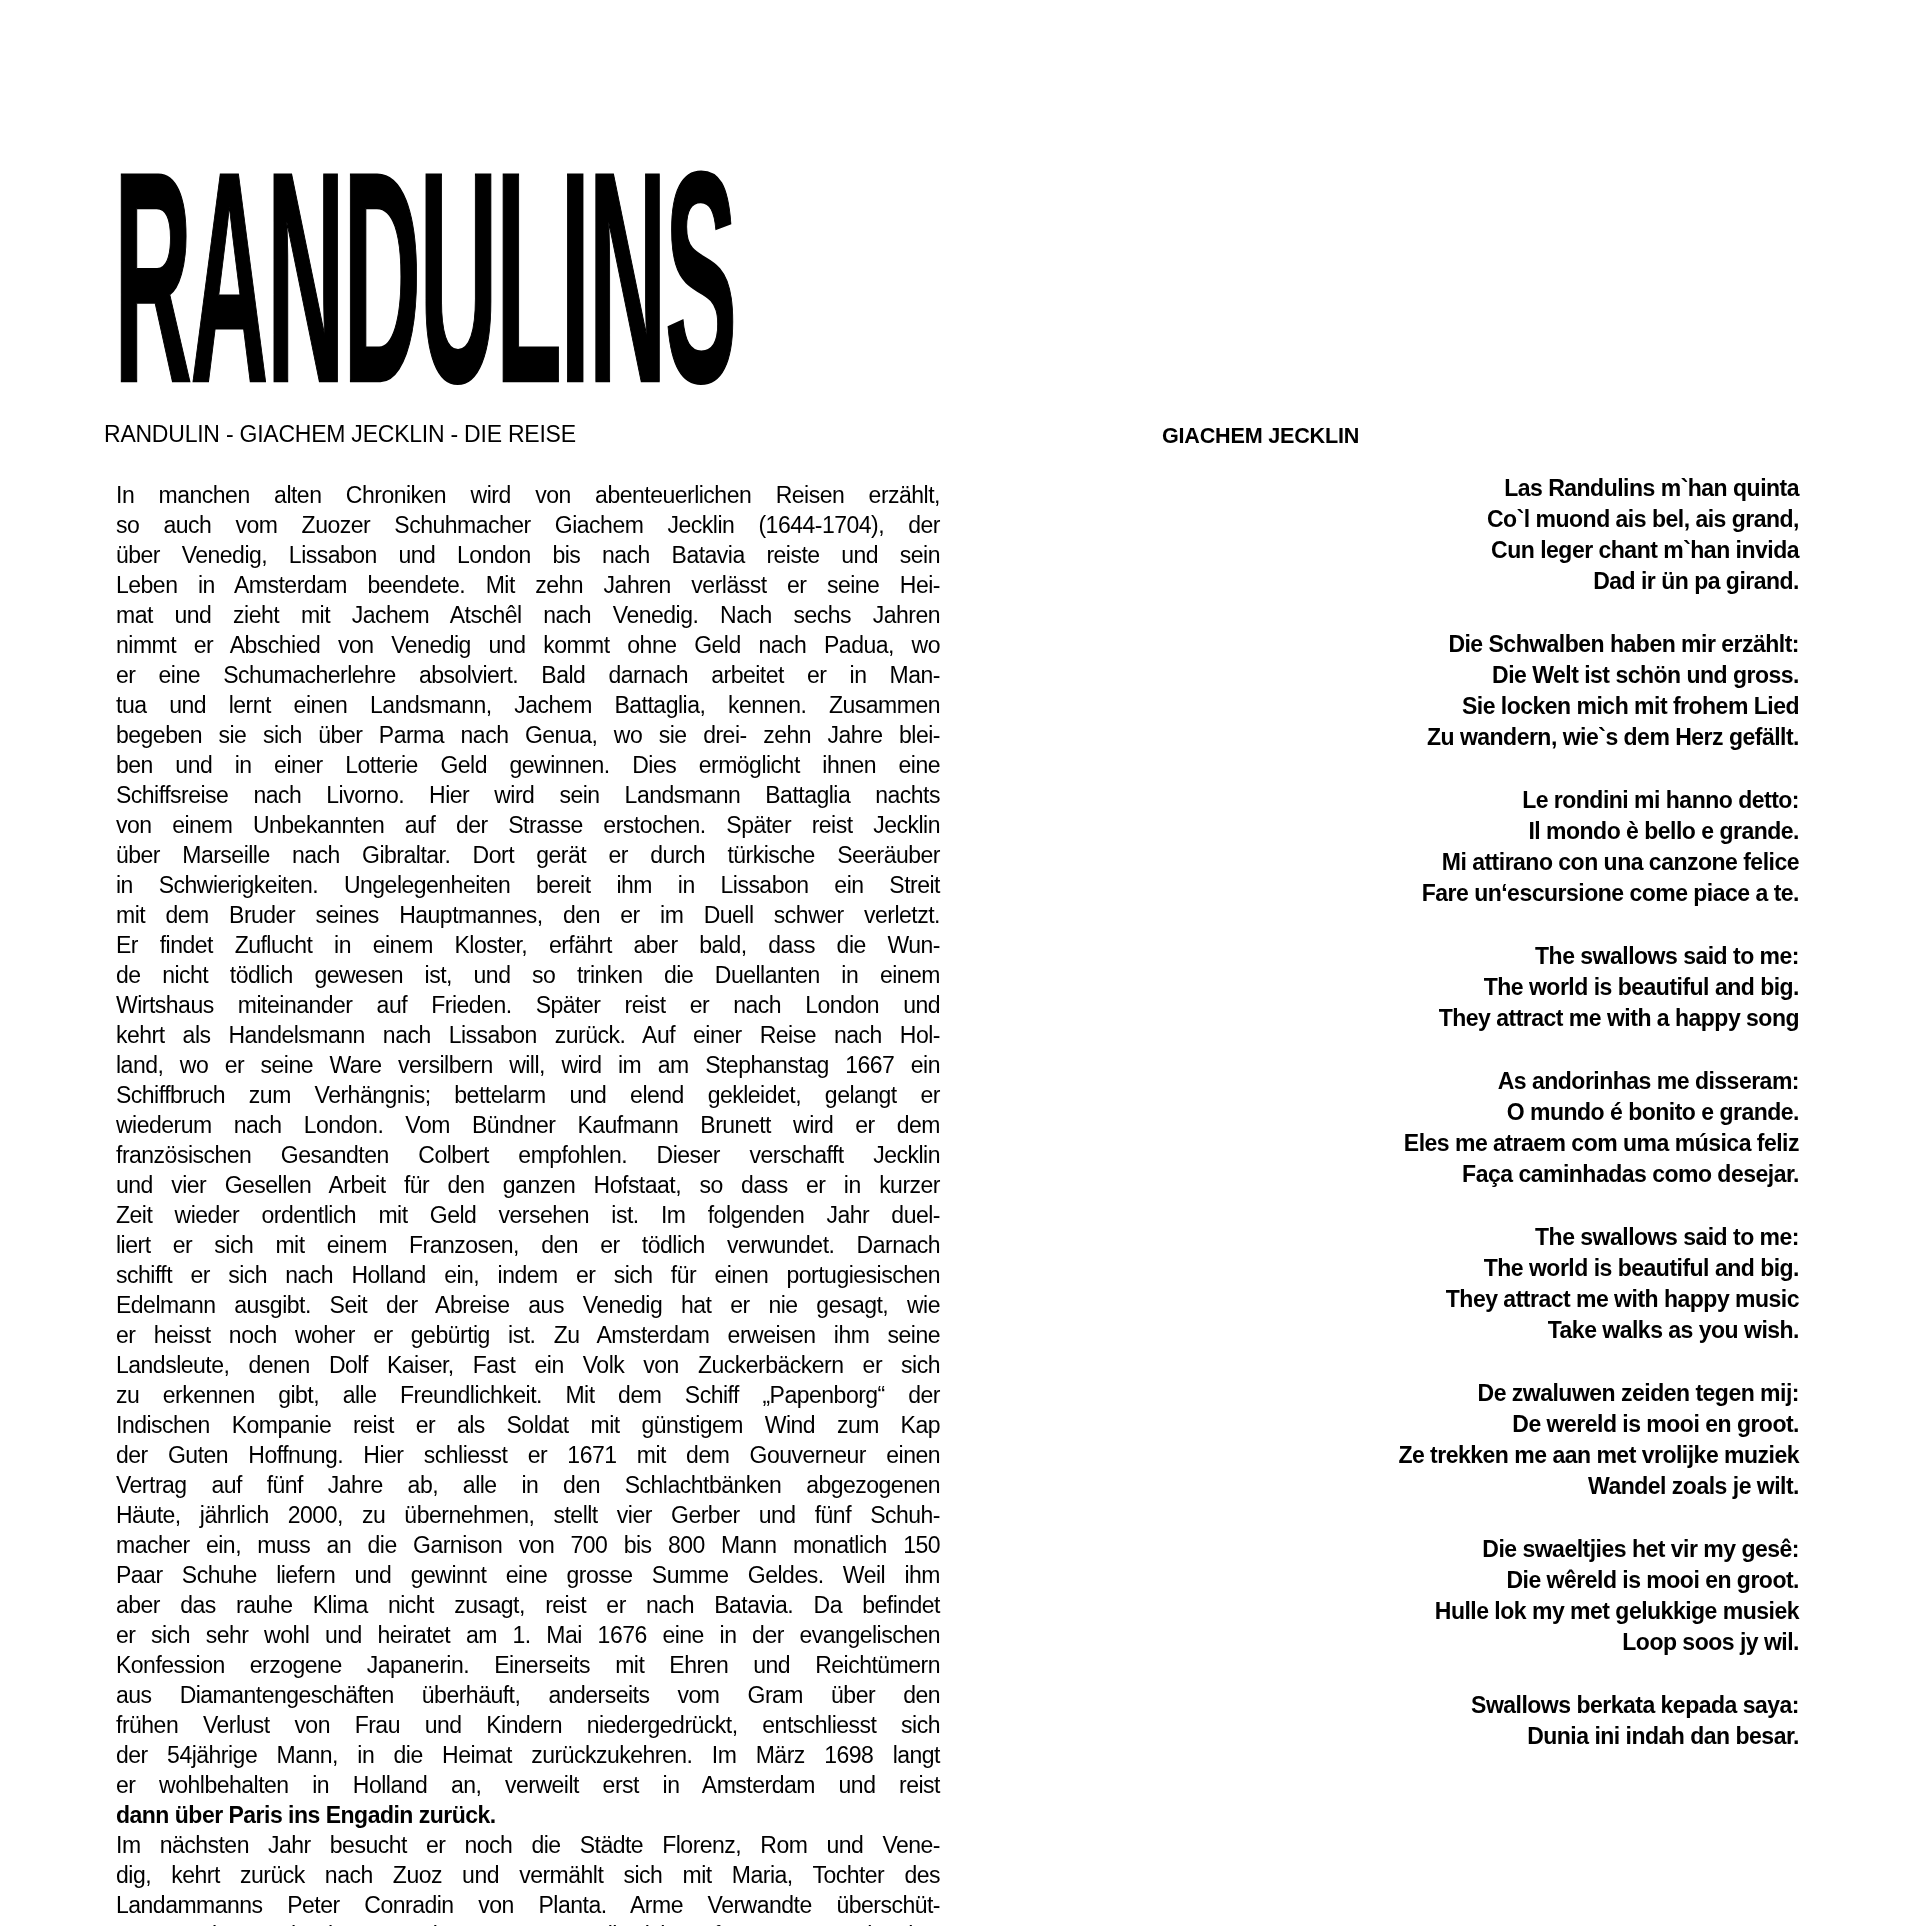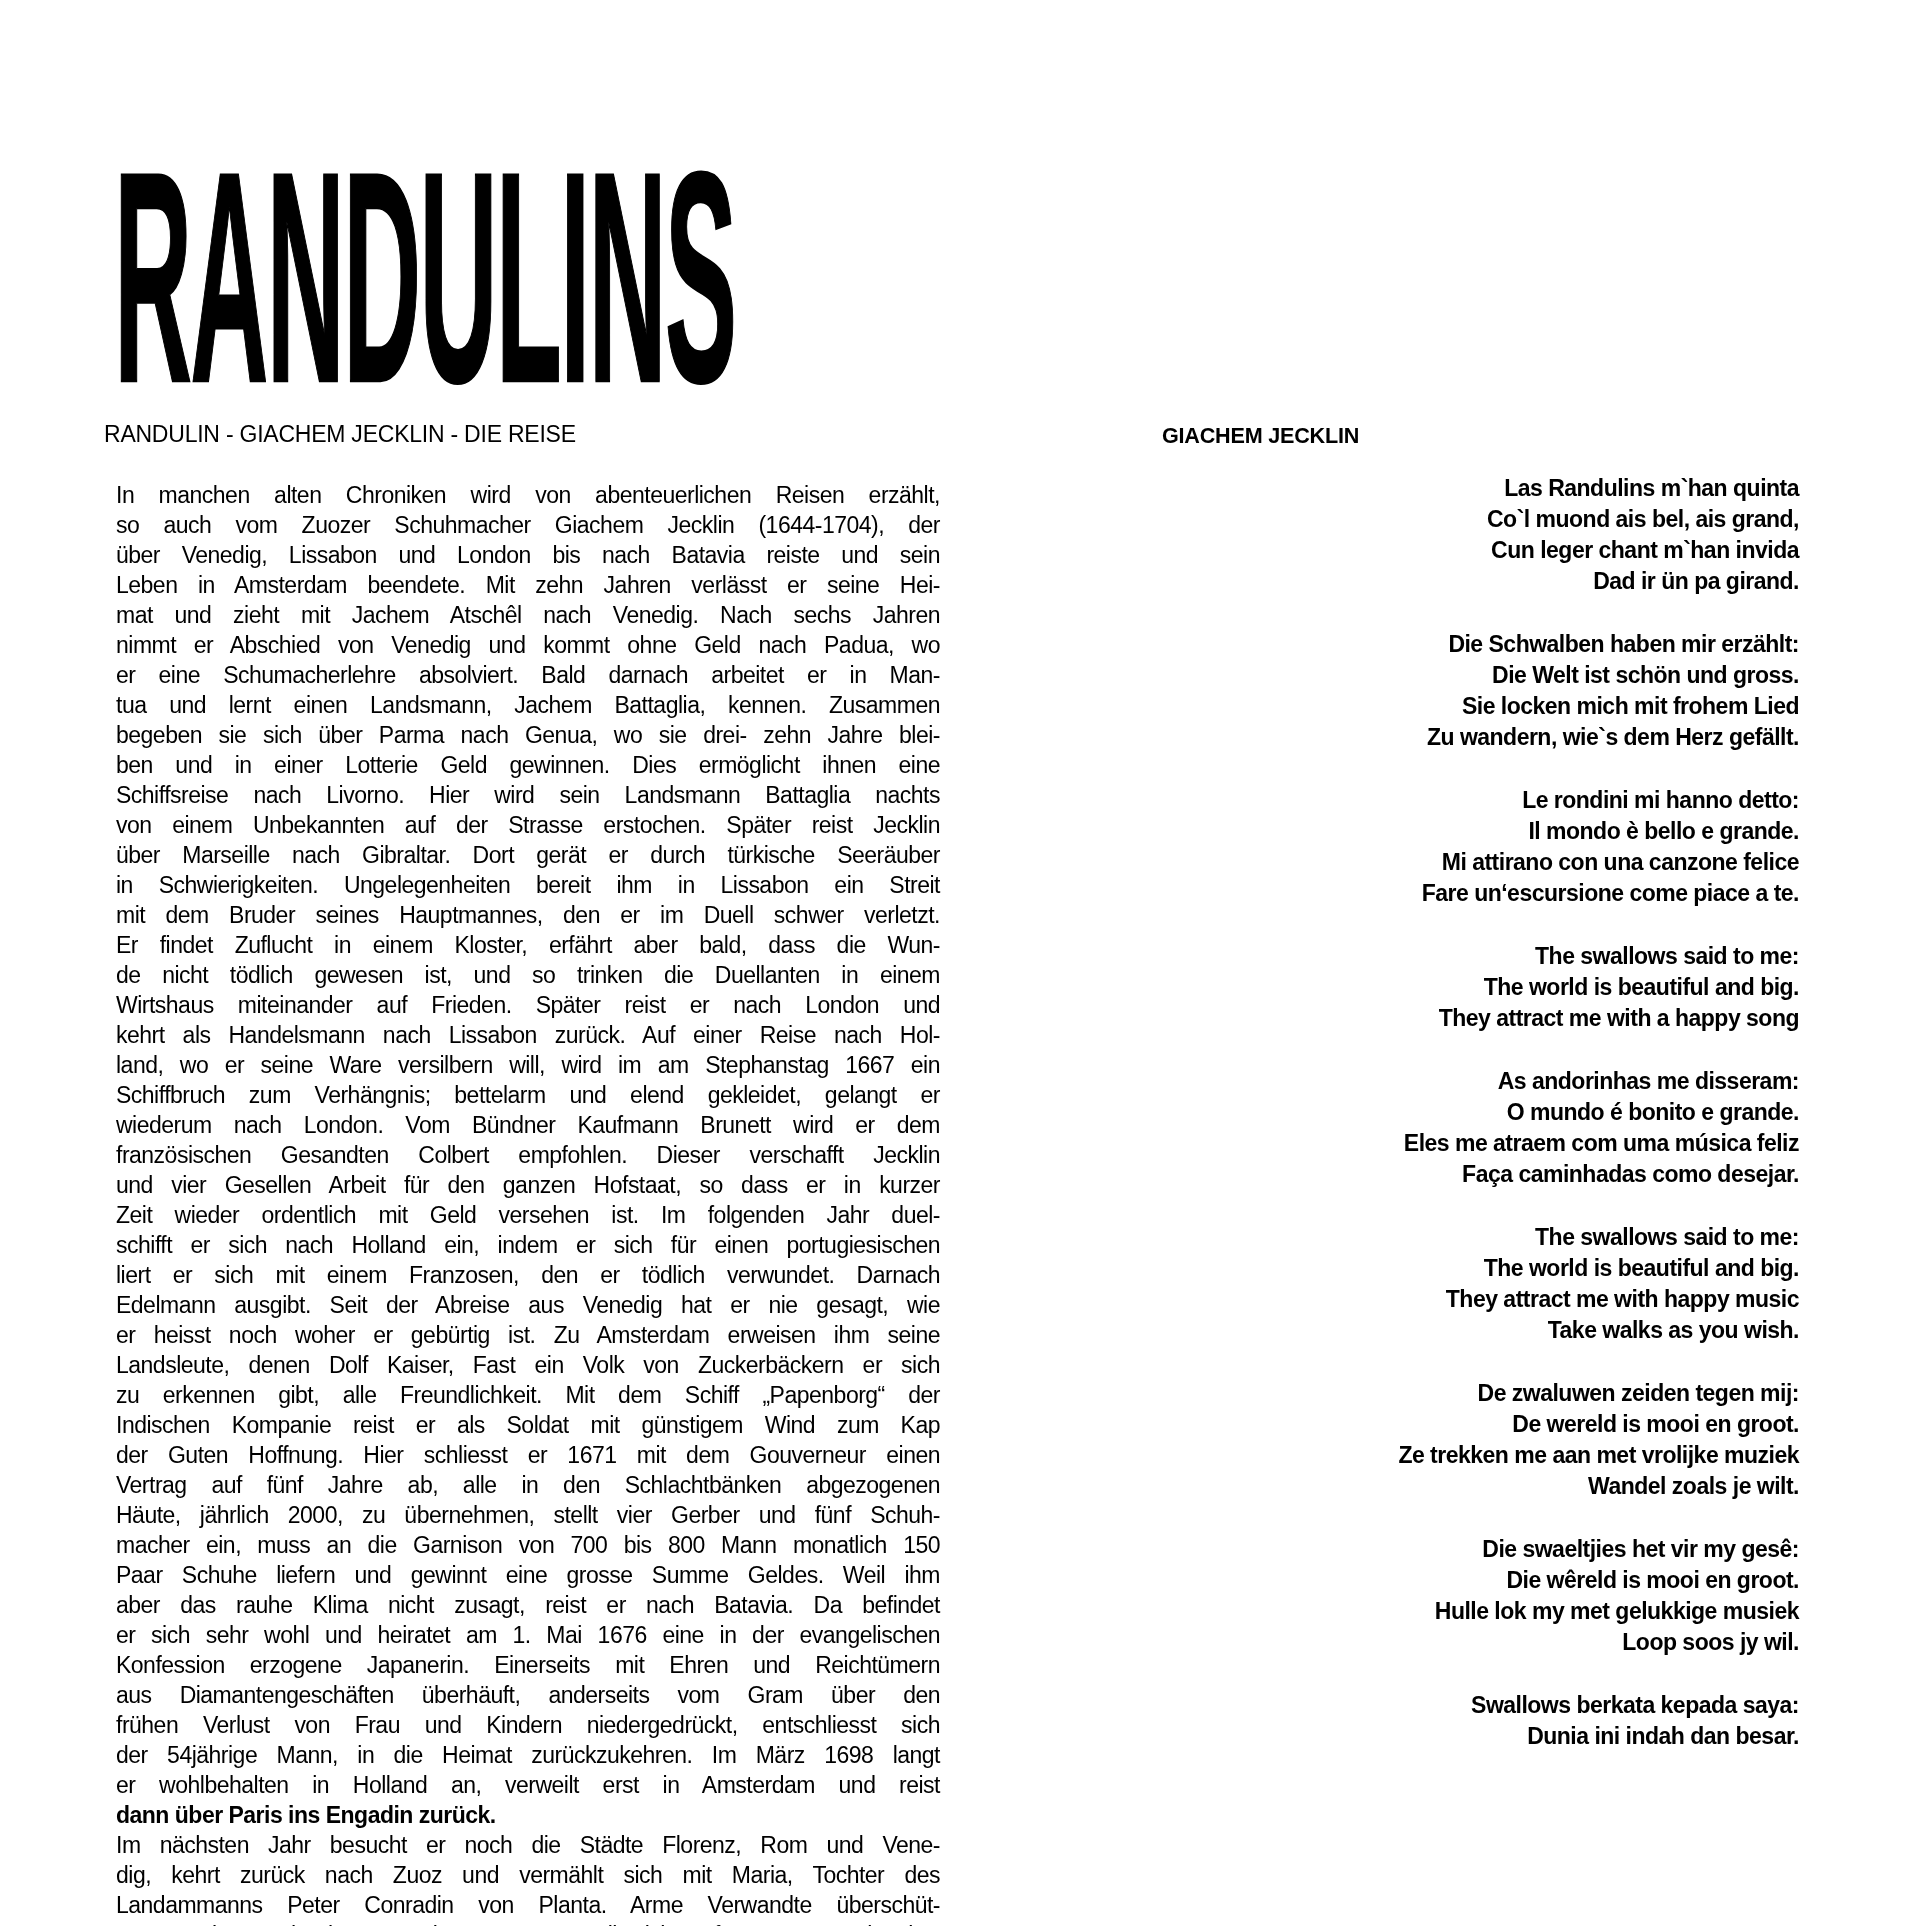--- a/index.html
+++ b/index.html
@@ -66,22 +66,22 @@
       <div class="line">Er findet Zuflucht in einem Kloster, erfährt aber bald, dass die Wun-</div>
       <div class="line">de nicht tödlich gewesen ist, und so trinken die Duellanten in einem</div>
       <div class="line">Wirtshaus miteinander auf Frieden. Später reist er nach London und</div>
       <div class="line">kehrt als Handelsmann nach Lissabon zurück. Auf einer Reise nach Hol-</div>
       <div class="line">land, wo er seine Ware versilbern will, wird im am Stephanstag 1667 ein</div>
       <div class="line">Schiffbruch zum Verhängnis; bettelarm und elend gekleidet, gelangt er</div>
       <div class="line">wiederum nach London. Vom Bündner Kaufmann Brunett wird er dem</div>
       <div class="line">französischen Gesandten Colbert empfohlen. Dieser verschafft Jecklin</div>
       <div class="line">und vier Gesellen Arbeit für den ganzen Hofstaat, so dass er in kurzer</div>
       <div class="line">Zeit wieder ordentlich mit Geld versehen ist. Im folgenden Jahr duel-</div>
+      <div class="line">liert er sich mit einem Franzosen, den er tödlich verwundet. Darnach</div>
       <div class="line">schifft er sich nach Holland ein, indem er sich für einen portugiesischen</div>
-      <div class="line">liert er sich mit einem Franzosen, den er tödlich verwundet. Darnach</div>
       <div class="line">Edelmann ausgibt. Seit der Abreise aus Venedig hat er nie gesagt, wie</div>
       <div class="line">er heisst noch woher er gebürtig ist. Zu Amsterdam erweisen ihm seine</div>
       <div class="line">Landsleute, denen Dolf Kaiser, Fast ein Volk von Zuckerbäckern er sich</div>
       <div class="line">zu erkennen gibt, alle Freundlichkeit. Mit dem Schiff „Papenborg“ der</div>
       <div class="line">Indischen Kompanie reist er als Soldat mit günstigem Wind zum Kap</div>
       <div class="line">der Guten Hoffnung. Hier schliesst er 1671 mit dem Gouverneur einen</div>
       <div class="line">Vertrag auf fünf Jahre ab, alle in den Schlachtbänken abgezogenen</div>
       <div class="line">Häute, jährlich 2000, zu übernehmen, stellt vier Gerber und fünf Schuh-</div>
       <div class="line">macher ein, muss an die Garnison von 700 bis 800 Mann monatlich 150</div>
       <div class="line">Paar Schuhe liefern und gewinnt eine grosse Summe Geldes. Weil ihm</div>

